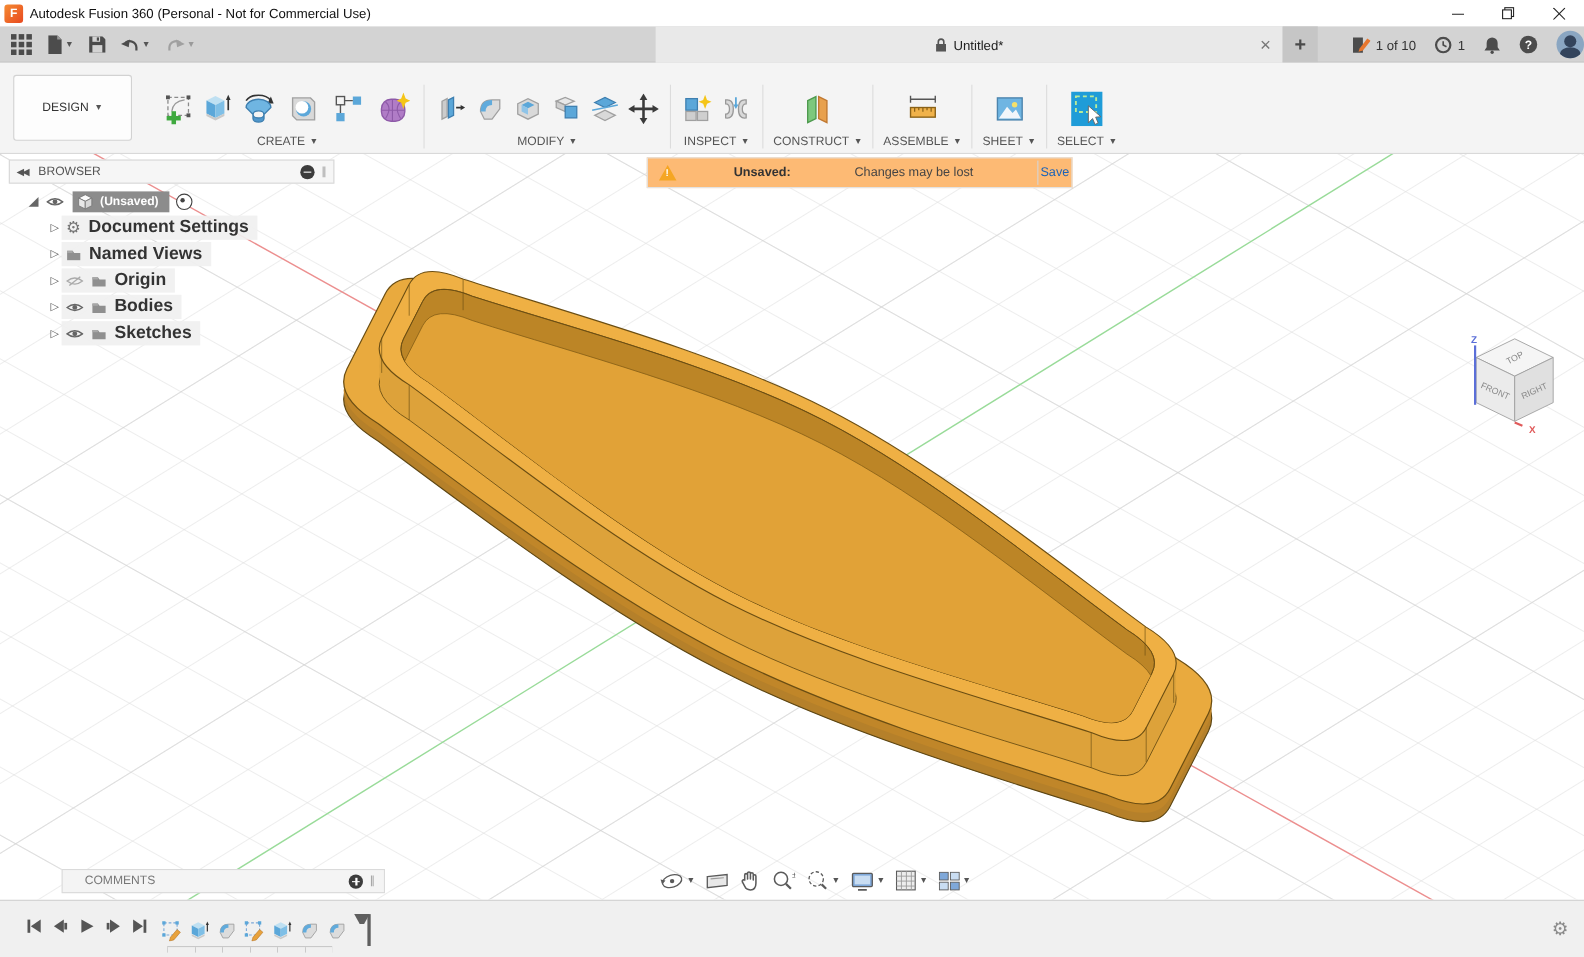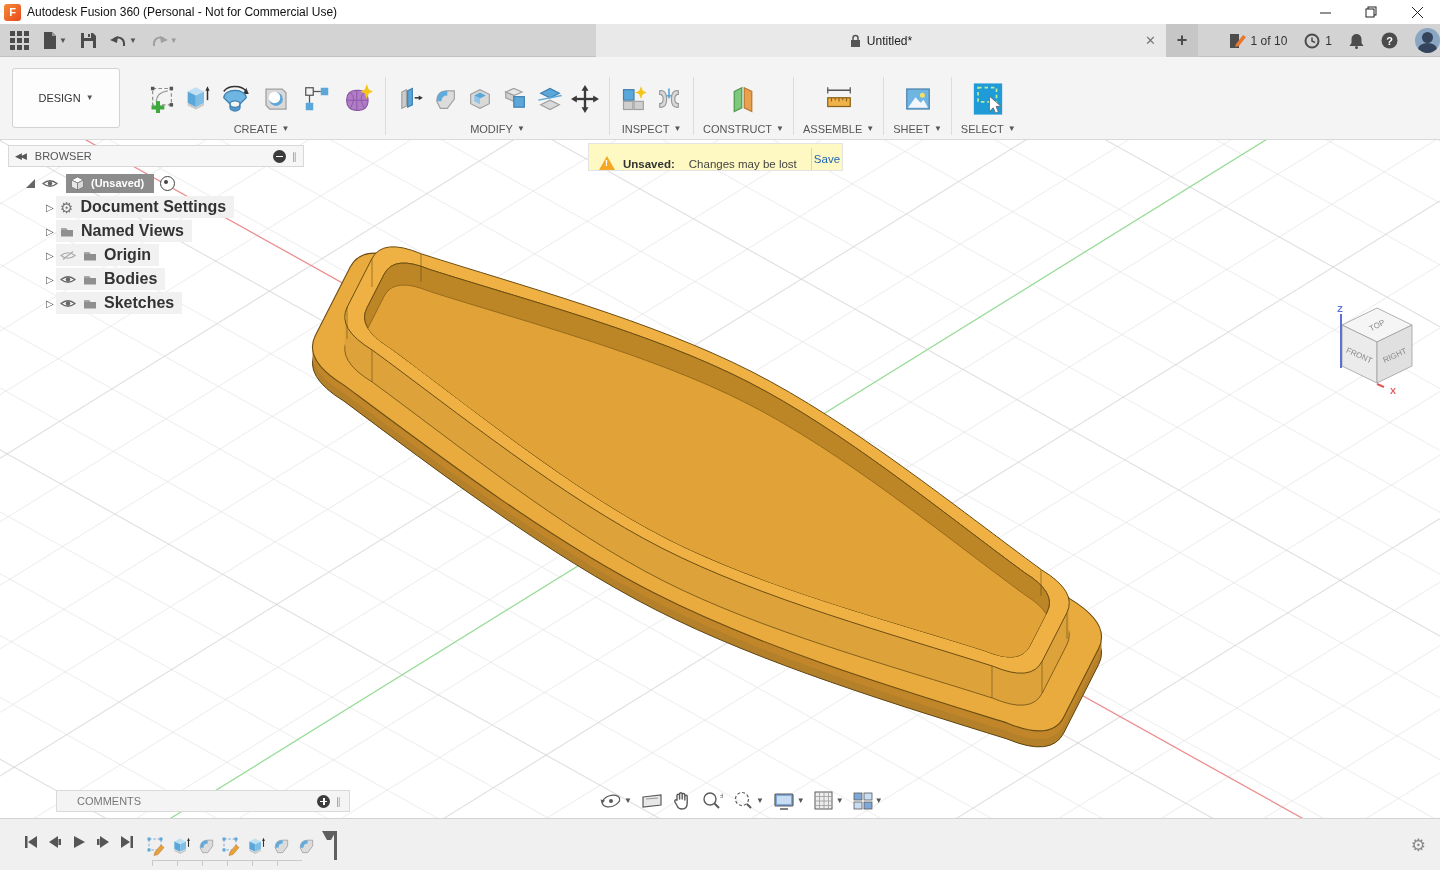--- a/index.html
+++ b/index.html
@@ -70,21 +70,21 @@
   .tri-hollow{color:#555;font-size:10px;margin-left:38px;width:10px;}
   .brow .chip{display:flex;align-items:center;gap:7px;background:rgba(240,240,240,.92);padding:2px 8px 2px 4px;}
   .root-box{display:flex;align-items:center;gap:6px;background:#8c8c8c;padding:2px 10px 2px 4px;}
   .root-label{color:#fff;font-size:11px;font-weight:bold;}
   .blabel{font-size:16px;color:#333;font-weight:bold;}
   .radio-icon{width:13px;height:13px;border:1.5px solid #444;border-radius:50%;position:relative;margin-left:6px;background:#fff;}
   .radio-icon::after{content:"";position:absolute;left:3px;top:3px;width:4px;height:4px;border-radius:50%;background:#444;}
   .gear-glyph{color:#757575;font-size:15px;line-height:1;}
 
   
-  .warnbar{position:absolute;left:588px;top:3px;height:26px;background:#fef9c3;display:flex;align-items:flex-end;border:1px solid #e3e3e3;}
+  .warnbar{position:absolute;left:588px;top:3px;height:26px;background:#fdba74;display:flex;align-items:center;border:1px solid #e3e3e3;gap:44px;}
   .warn-tri{width:0;height:0;border-left:8px solid transparent;border-right:8px solid transparent;border-bottom:14px solid #f5a623;position:relative;margin:0 8px 0 10px;}
   .warn-tri::after{content:"!";position:absolute;left:-2px;top:2px;color:#fff;font-size:9px;font-weight:bold;}
   .warn-label{font-size:11.5px;font-weight:bold;color:#333;margin-right:14px;}
   .warn-msg{font-size:11.5px;color:#444;margin-right:14px;}
   .warn-save{font-size:11.5px;color:#1c63b7;border-left:1px solid #d5d5d5;padding:5px 2px;}
 
   
   .commentsbar{position:absolute;left:8px;top:650px;width:294px;height:22px;background:#f4f4f4;border:1px solid #dadada;box-sizing:border-box;display:flex;align-items:center;padding:0 8px;margin-left:48px;}
   .cb-title{font-size:11px;color:#777;flex:1;margin-left:12px;}
   .circle-plus{width:13px;height:13px;border-radius:50%;background:#3c3c3c;position:relative;margin-right:6px;}

